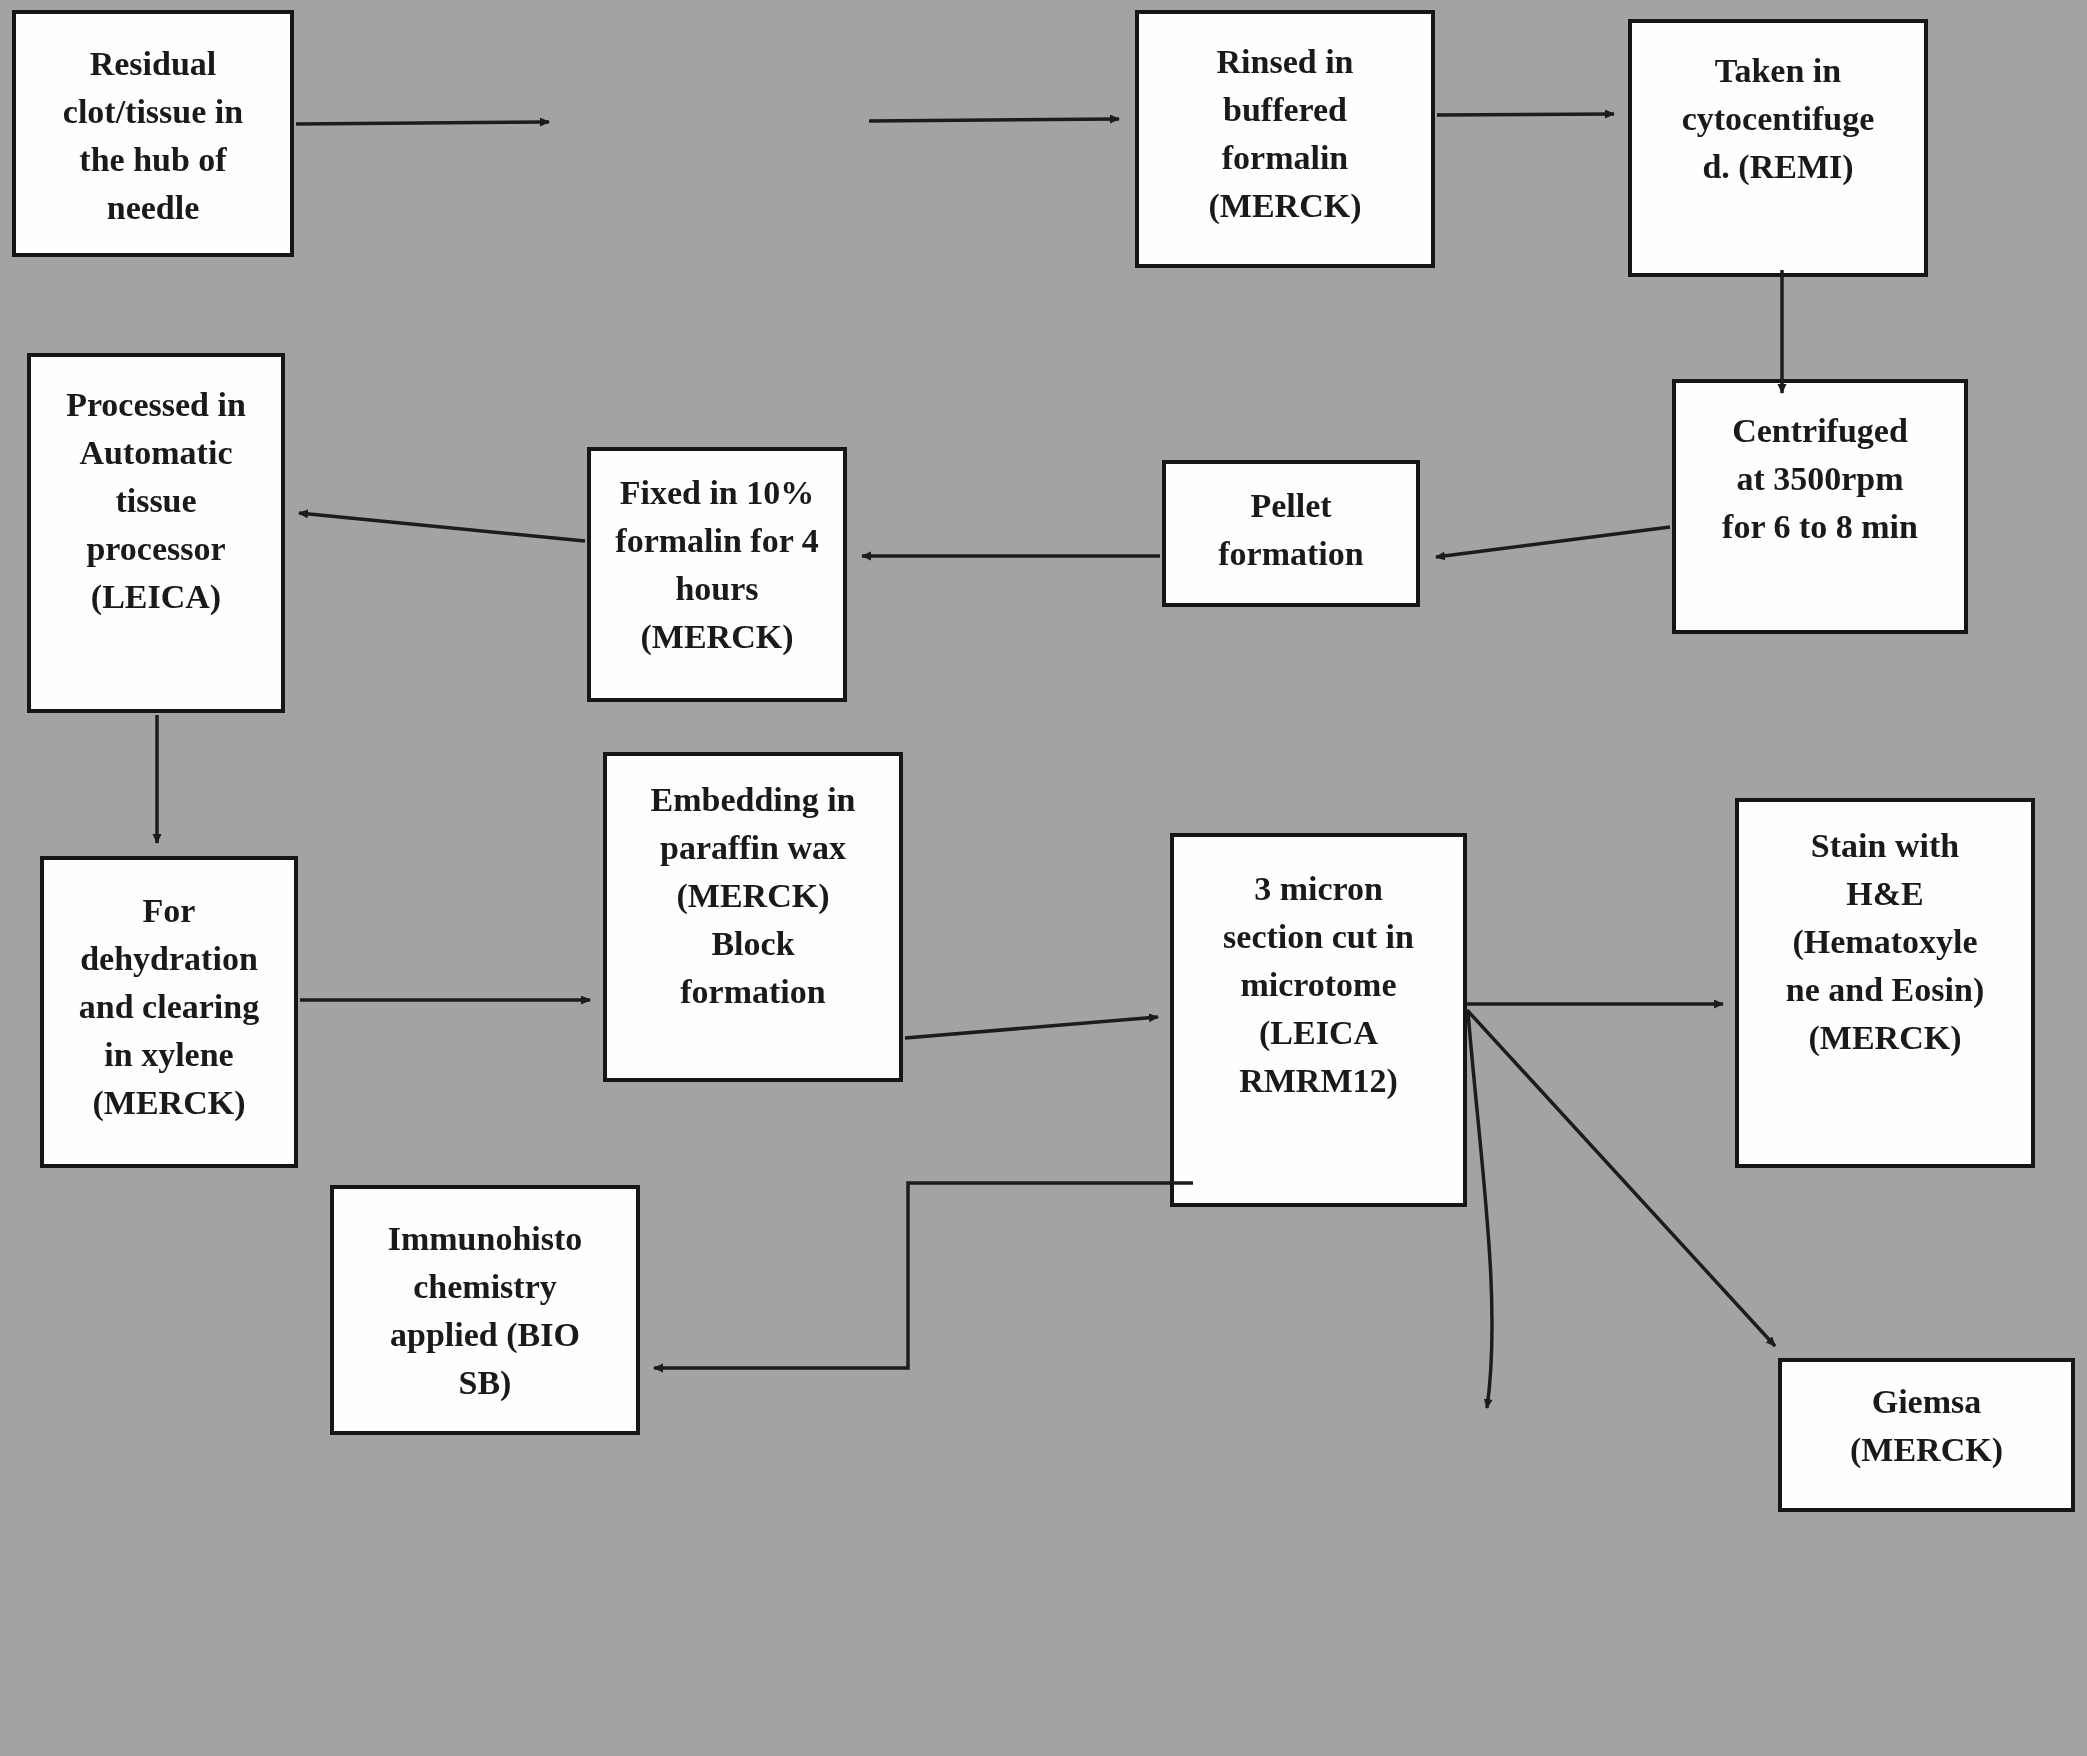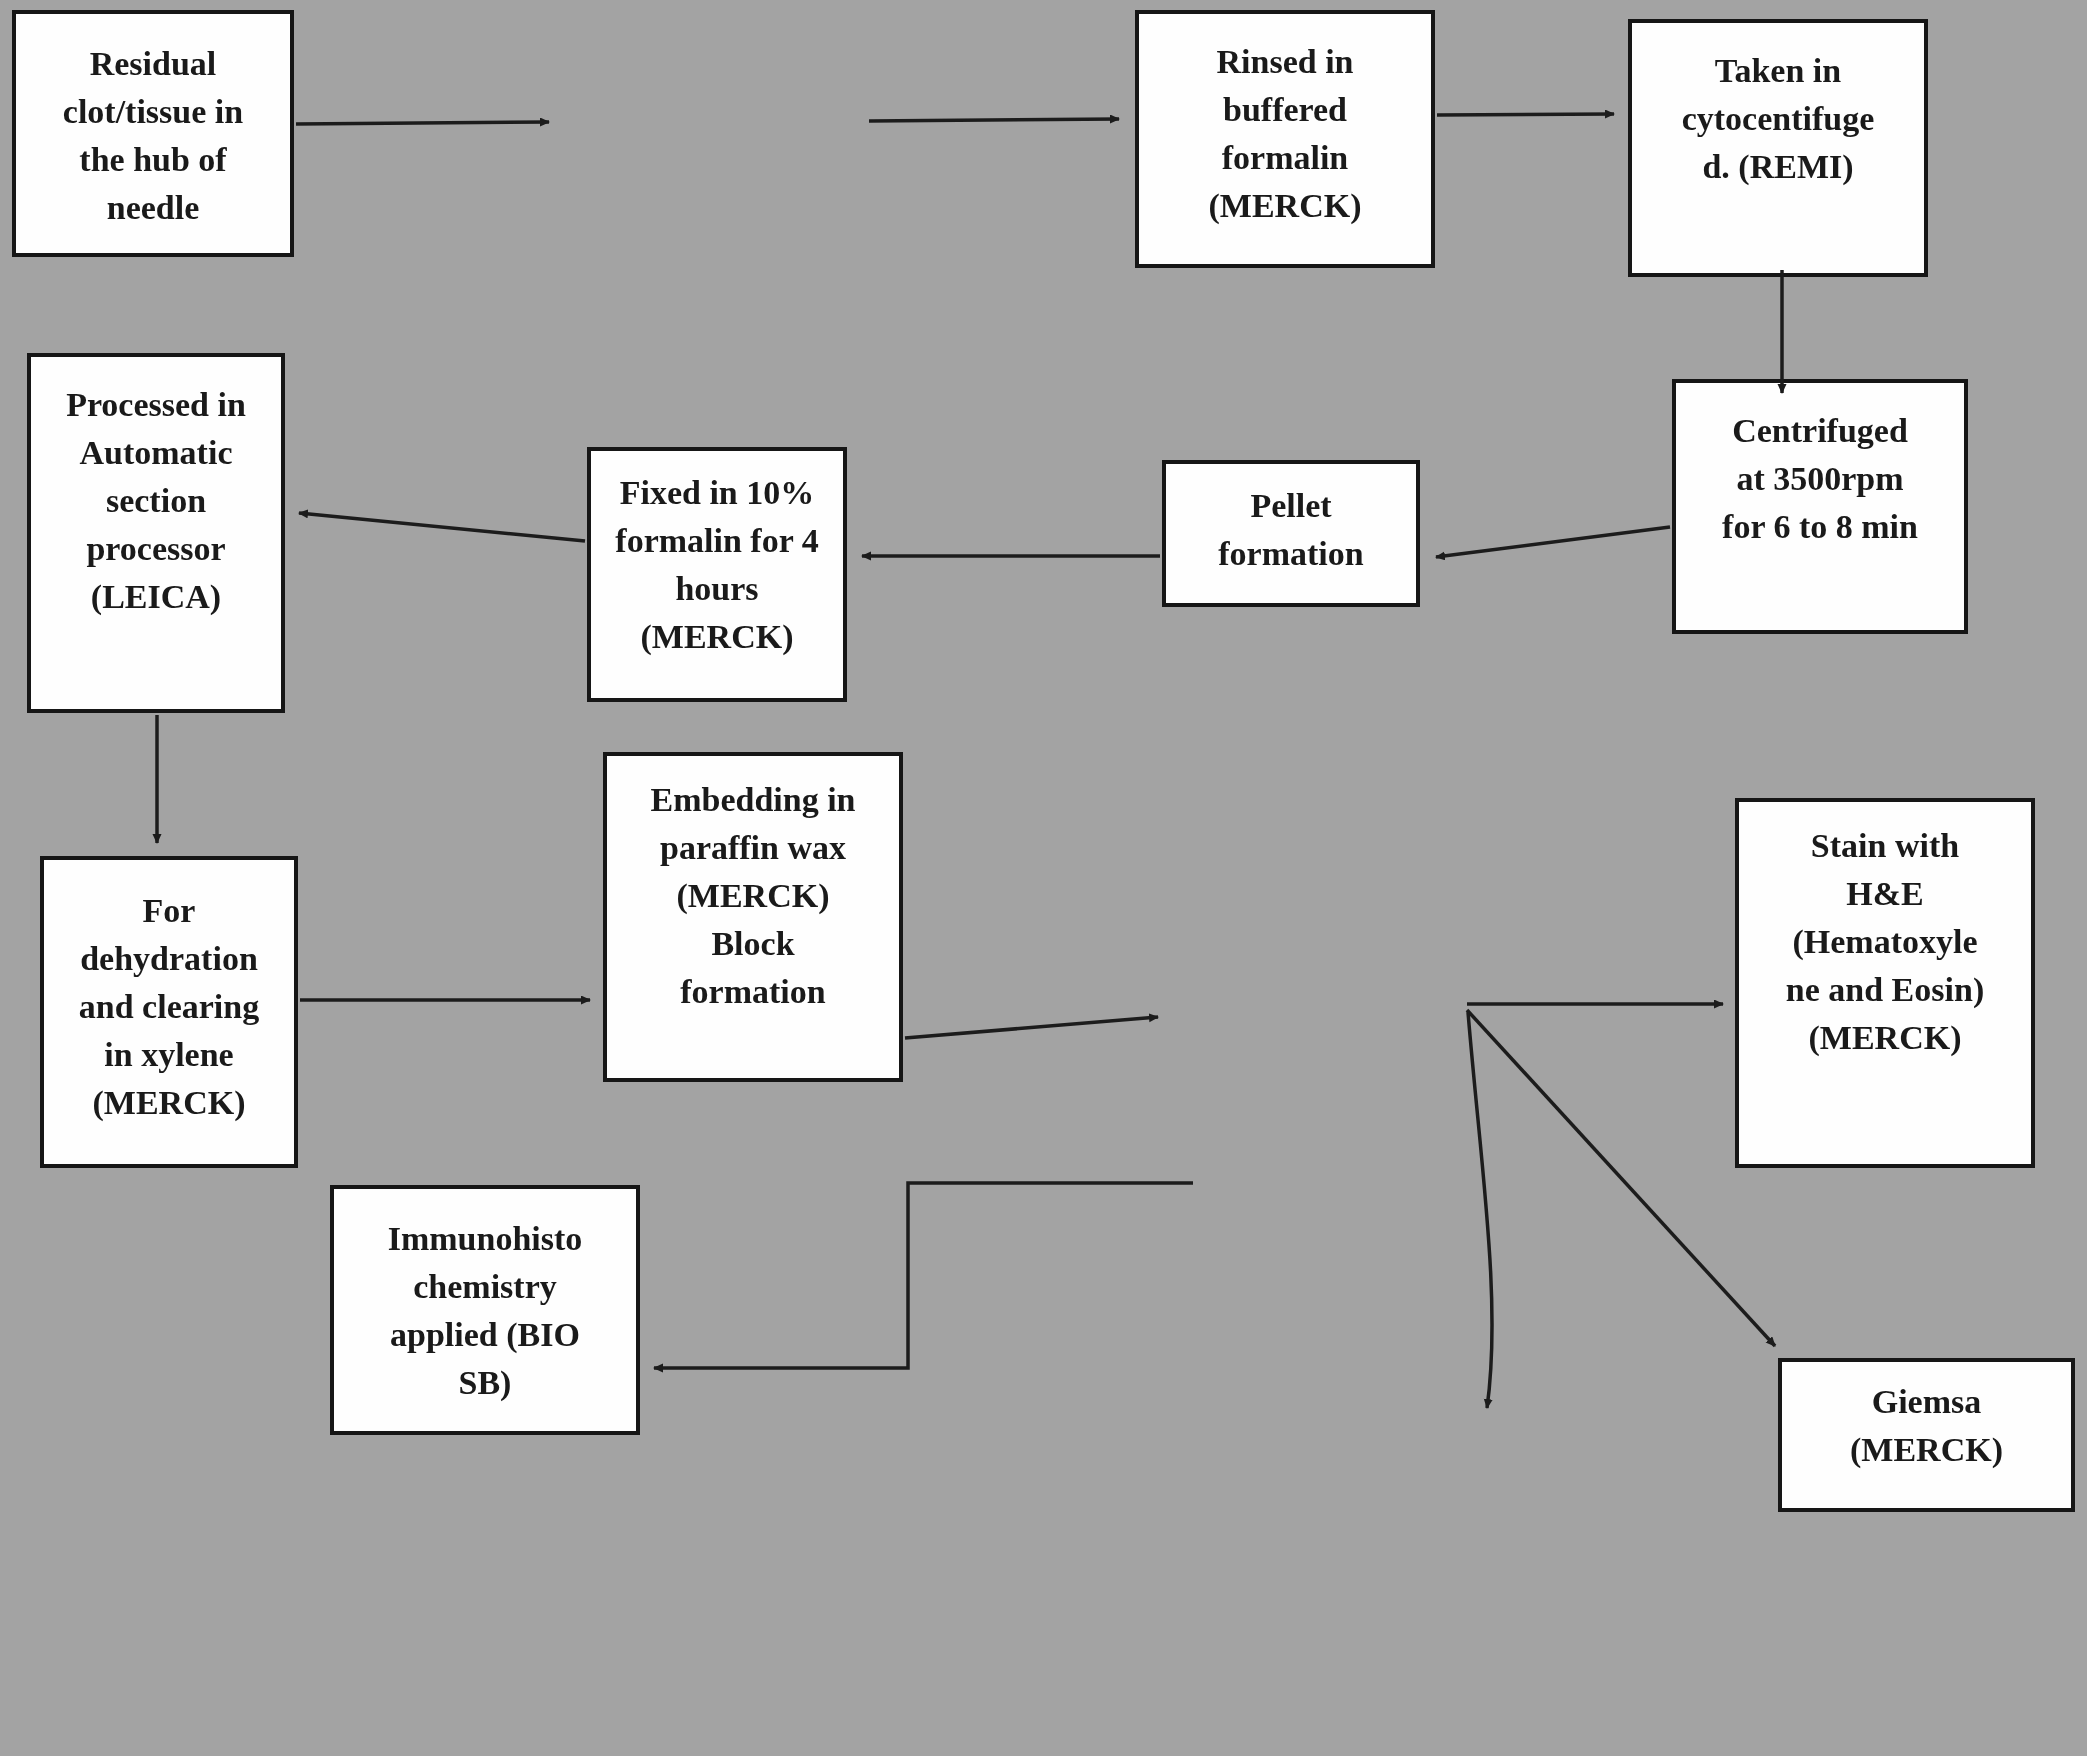--- a/index.html
+++ b/index.html
@@ -69,33 +69,38 @@
 at 3500rpm
 for 6 to 8 min</div>
   <div class="node" id="n-pellet">Pellet
 formation</div>
   <div class="node" id="n-fixed">Fixed in 10%
 formalin for 4
 hours
 (MERCK)</div>
   <div class="node" id="n-processed">Processed in
 Automatic
-section
+tissue
 processor
 (LEICA)</div>
   <div class="node" id="n-fordehydration">For
 dehydration
 and clearing
 in xylene
 (MERCK)</div>
   <div class="node" id="n-embedding">Embedding in
 paraffin wax
 (MERCK)
 Block
 formation</div>
+  <div class="node" id="n-micron">3 micron
+section cut in
+microtome
+(LEICA
+RMRM12)</div>
   <div class="node" id="n-he">Stain with
 H&amp;E
 (Hematoxyle
 ne and Eosin)
 (MERCK)</div>
   <div class="node" id="n-immunohisto">Immunohisto
 chemistry
 applied (BIO
 SB)</div>
   <div class="node" id="n-giemsa">Giemsa

